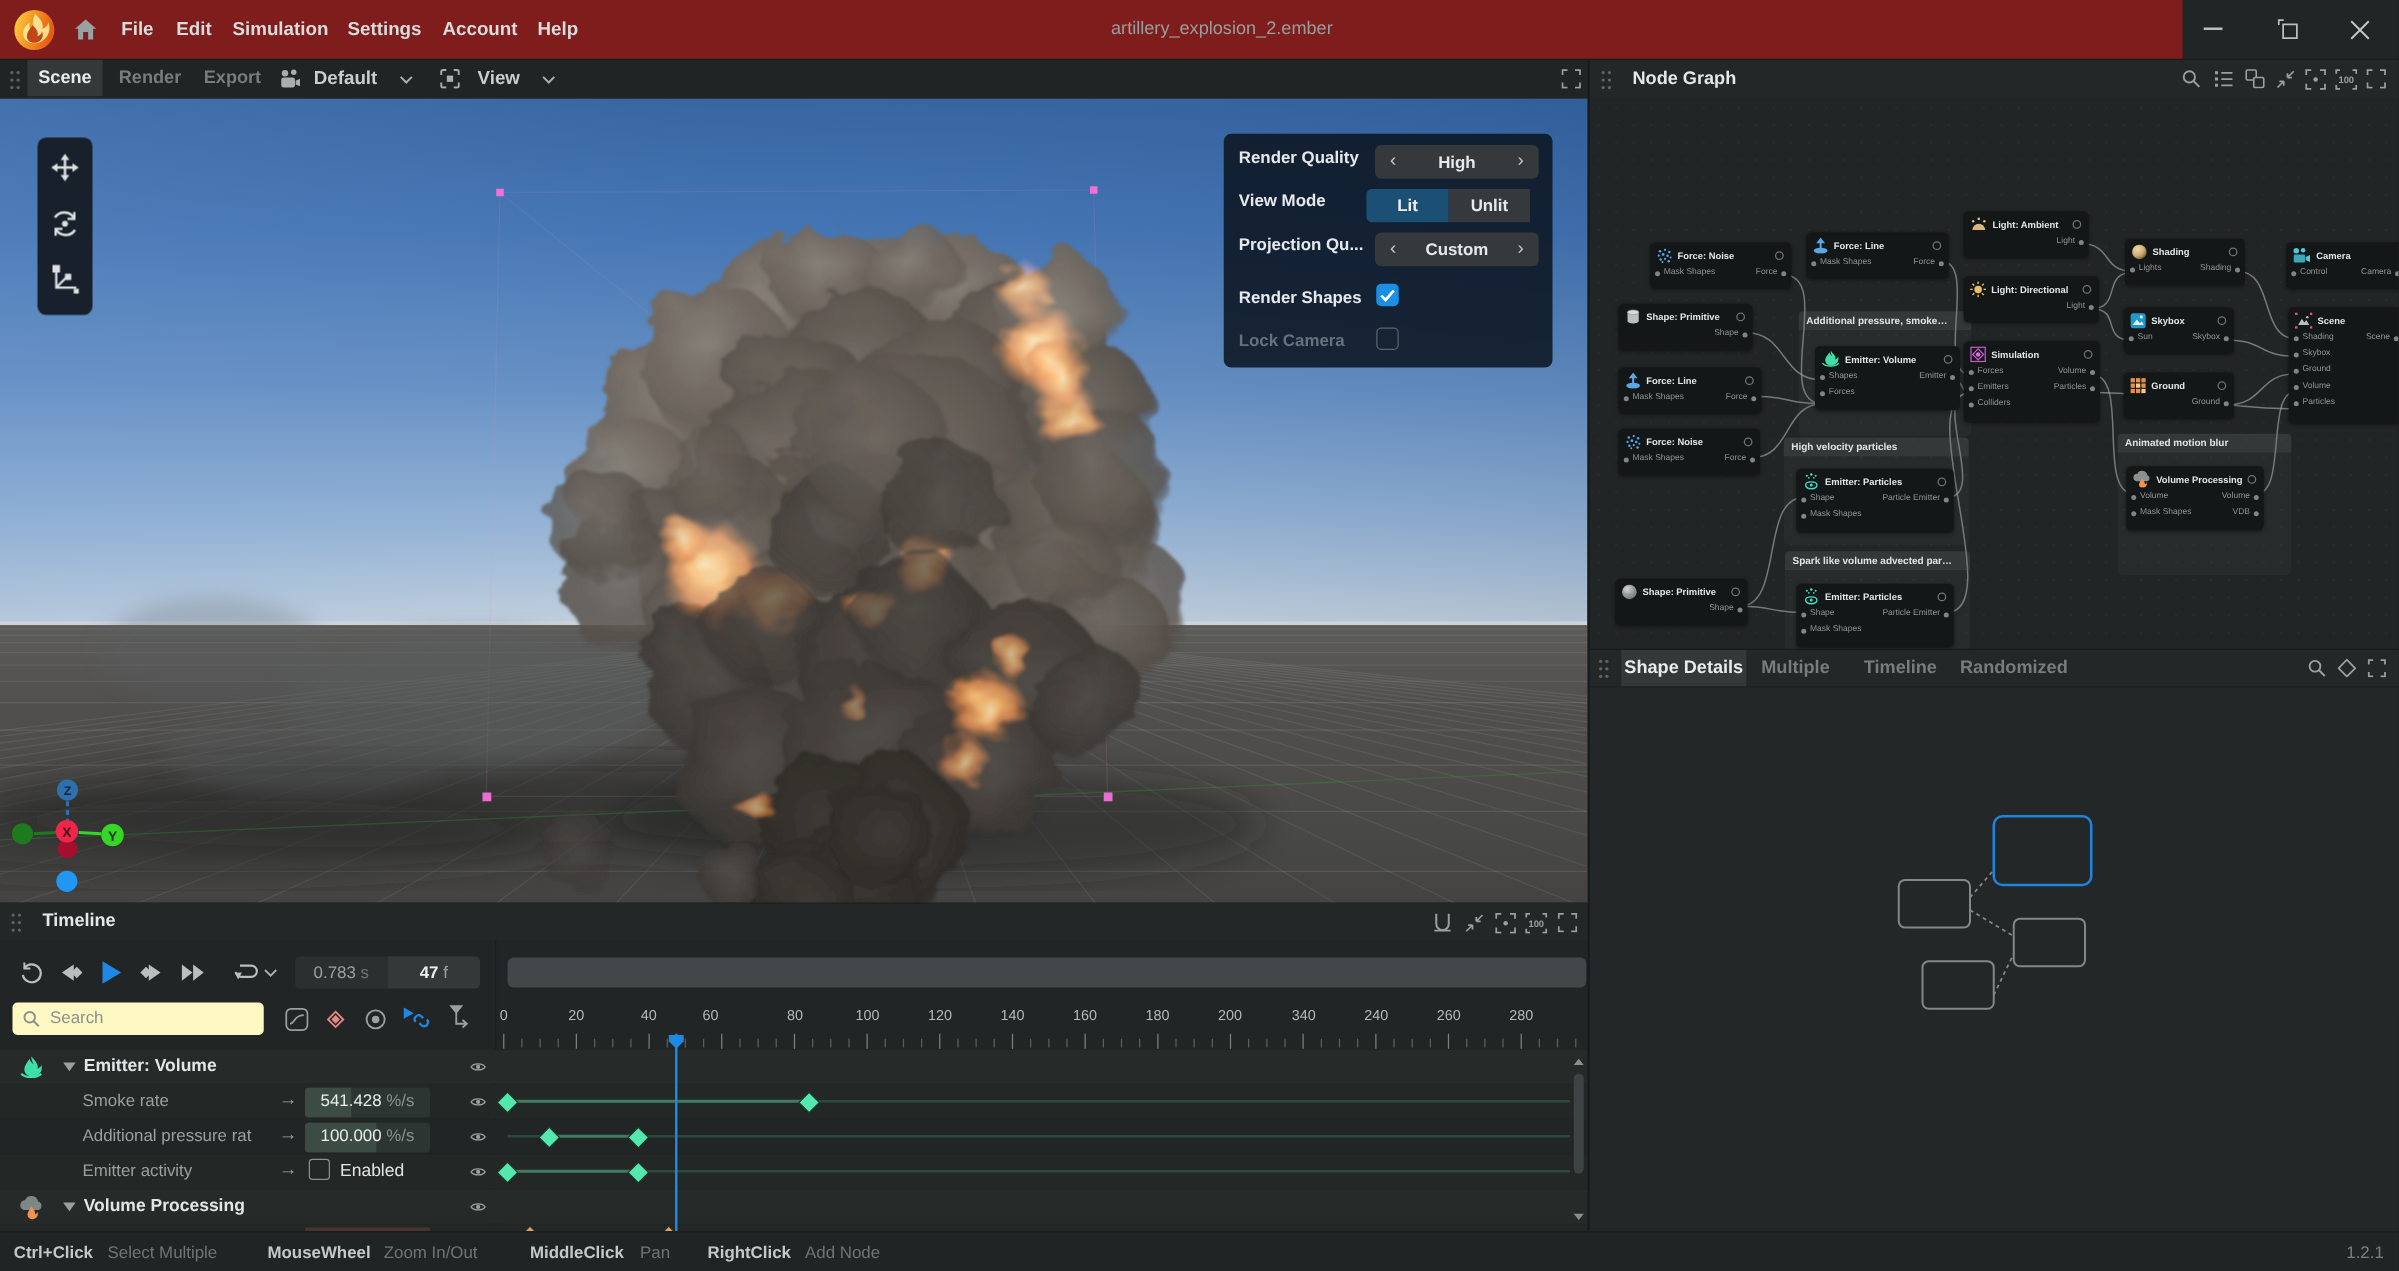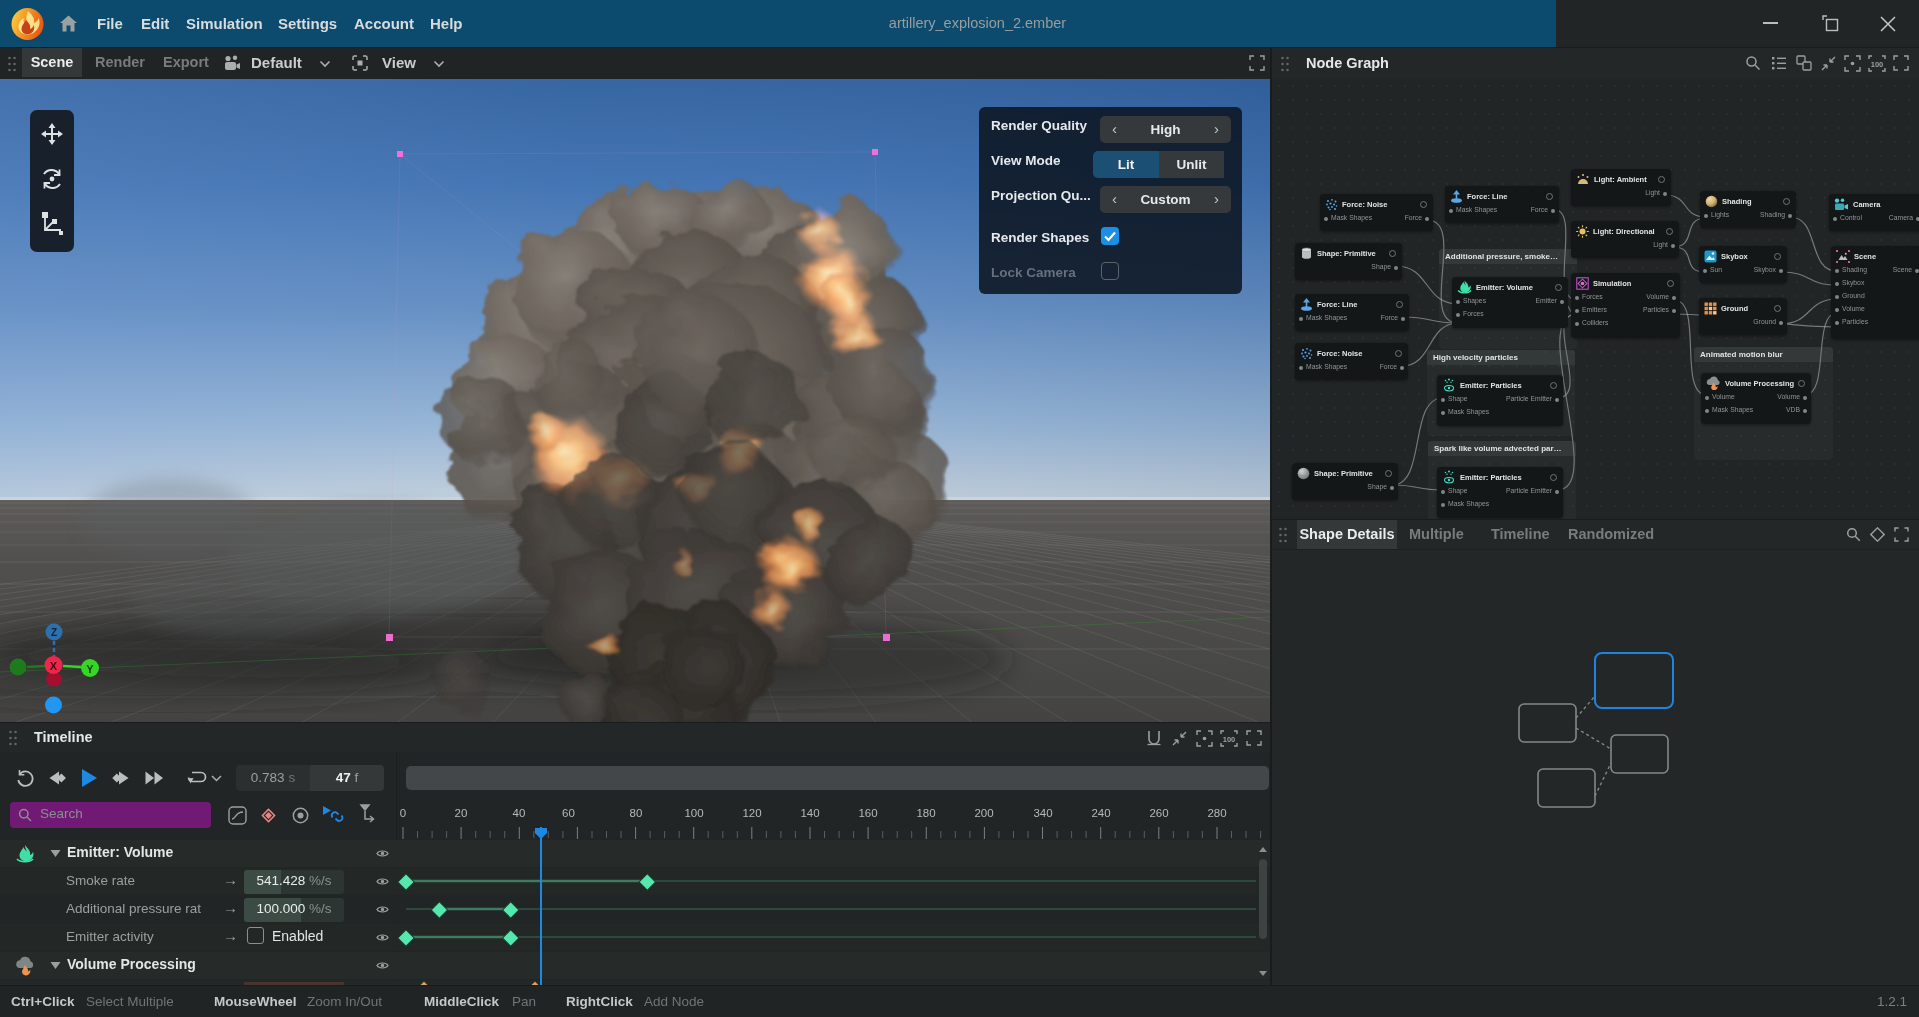--- a/index.html
+++ b/index.html
@@ -15,21 +15,21 @@
 .pR{position:absolute;right:11px;top:2px}
 .dL,.dR{position:absolute;top:5px;width:4px;height:4px;border-radius:50%;background:#7f8686}
 .dL{left:4px}.dR{right:4px}
 .grp{position:absolute;background:rgba(120,128,128,0.07);border-radius:4px}
 .grplab{position:absolute;background:rgba(110,118,118,0.18);border-radius:3px 3px 0 0;font-size:8px;font-weight:bold;color:#dfe3e3;padding:3px 6px;white-space:nowrap;overflow:hidden}
 .eye{position:absolute;width:13px;height:13px}
 </style>
 </head>
 <body>
 
-<div class="abs" style="left:0;top:0;width:1556px;height:48px;background:#0c4a6e">
+<div class="abs" style="left:0;top:0;width:1746px;height:48px;background:#7f1d1d">
 
   <svg class="abs" style="left:11px;top:7px" width="33" height="34" viewBox="0 0 33 34">
     <defs>
       <linearGradient id="lg1" x1="0" y1="0" x2="1" y2="0.3">
         <stop offset="0%" stop-color="#fcd743"></stop>
           <stop offset="45%" stop-color="#f59b28"></stop>
           <stop offset="100%" stop-color="#e85c14"></stop>
       </linearGradient>
     </defs>
     <circle cx="16.5" cy="17" r="16" fill="url(#lg1)"></circle>
@@ -958,21 +958,21 @@
       <path d="M8.5 8 L3 8.2 L5.5 13.5 Z" fill="#b9bebe" stroke="none"></path>
     </svg>
   <svg class="abs" style="left:211px;top:52px" width="11" height="7" viewBox="0 0 11 7" fill="none" stroke="#a9afaf" stroke-width="1.5">
       <path d="M1 1 L5.5 5.5 L10 1"></path>
     </svg>
   <div class="abs" style="left:236px;top:42px;width:148px;height:26px;border-radius:4px;overflow:hidden">
     <div class="abs" style="left:0;top:0;width:74px;height:26px;background:#2b2f2f;text-align:center;line-height:26px;font-size:13.5px;color:#9aa0a0">0.783 <span style="color:#6f7575">s</span></div>
     <div class="abs" style="left:74px;top:0;width:74px;height:26px;background:#343838;text-align:center;line-height:26px;font-size:13.5px;color:#eef1f1;font-weight:bold">47 <span style="color:#9aa0a0;font-weight:normal">f</span></div>
   </div>
 
-  <div class="abs" style="left:10px;top:79px;width:201px;height:26px;background:#701a75;border-radius:4px">
+  <div class="abs" style="left:10px;top:79px;width:201px;height:26px;background:#fef9c3;border-radius:4px">
     <svg class="abs" style="left:8px;top:6px" width="14" height="14" viewBox="0 0 14 14" fill="none" stroke="#8a9090" stroke-width="1.5">
         <circle cx="5.8" cy="5.8" r="4.2"></circle>
         <path d="M9 9 L13 13"></path>
       </svg>
     <div class="abs" style="left:30px;top:4px;font-size:13.5px;color:#8a9090">Search</div>
   </div>
   <svg class="abs" style="left:228px;top:83px" width="19" height="19" viewBox="0 0 19 19" fill="none" stroke="#9aa0a0" stroke-width="1.4">
       <rect x="1" y="1" width="17" height="17" rx="4"></rect>
       <path d="M4 13 C8 13 7 6 15 6"></path>
     </svg>

